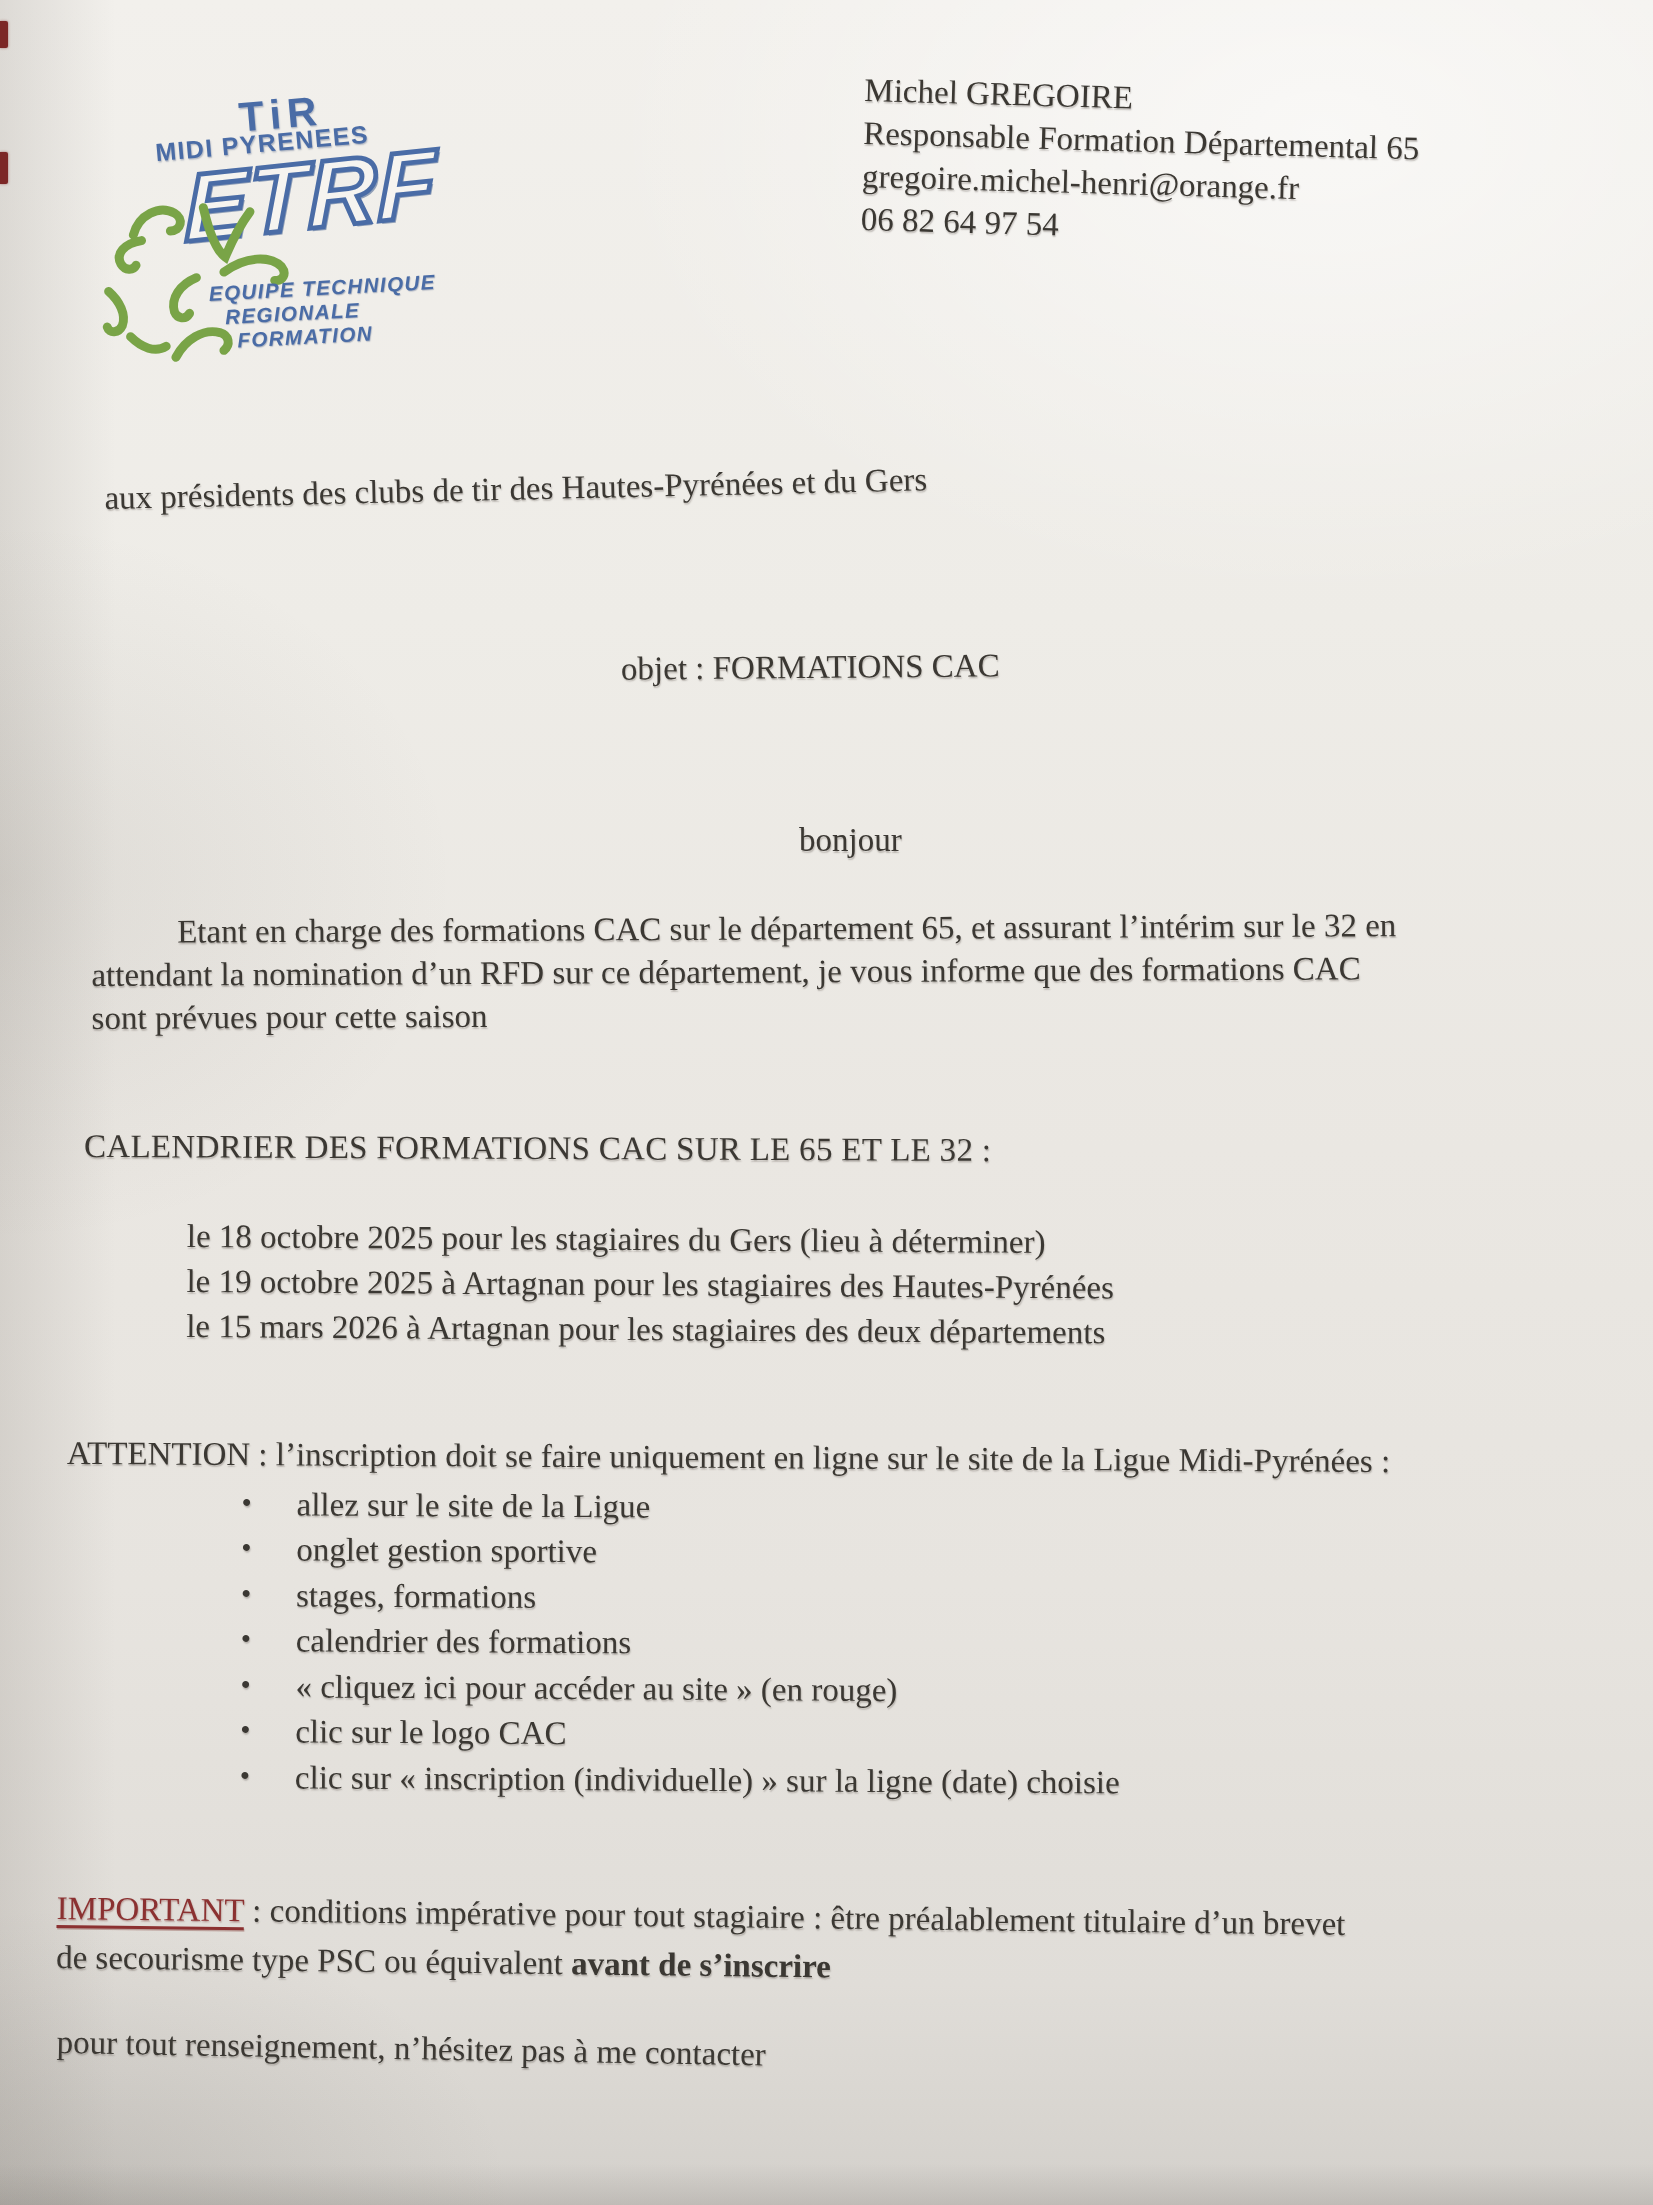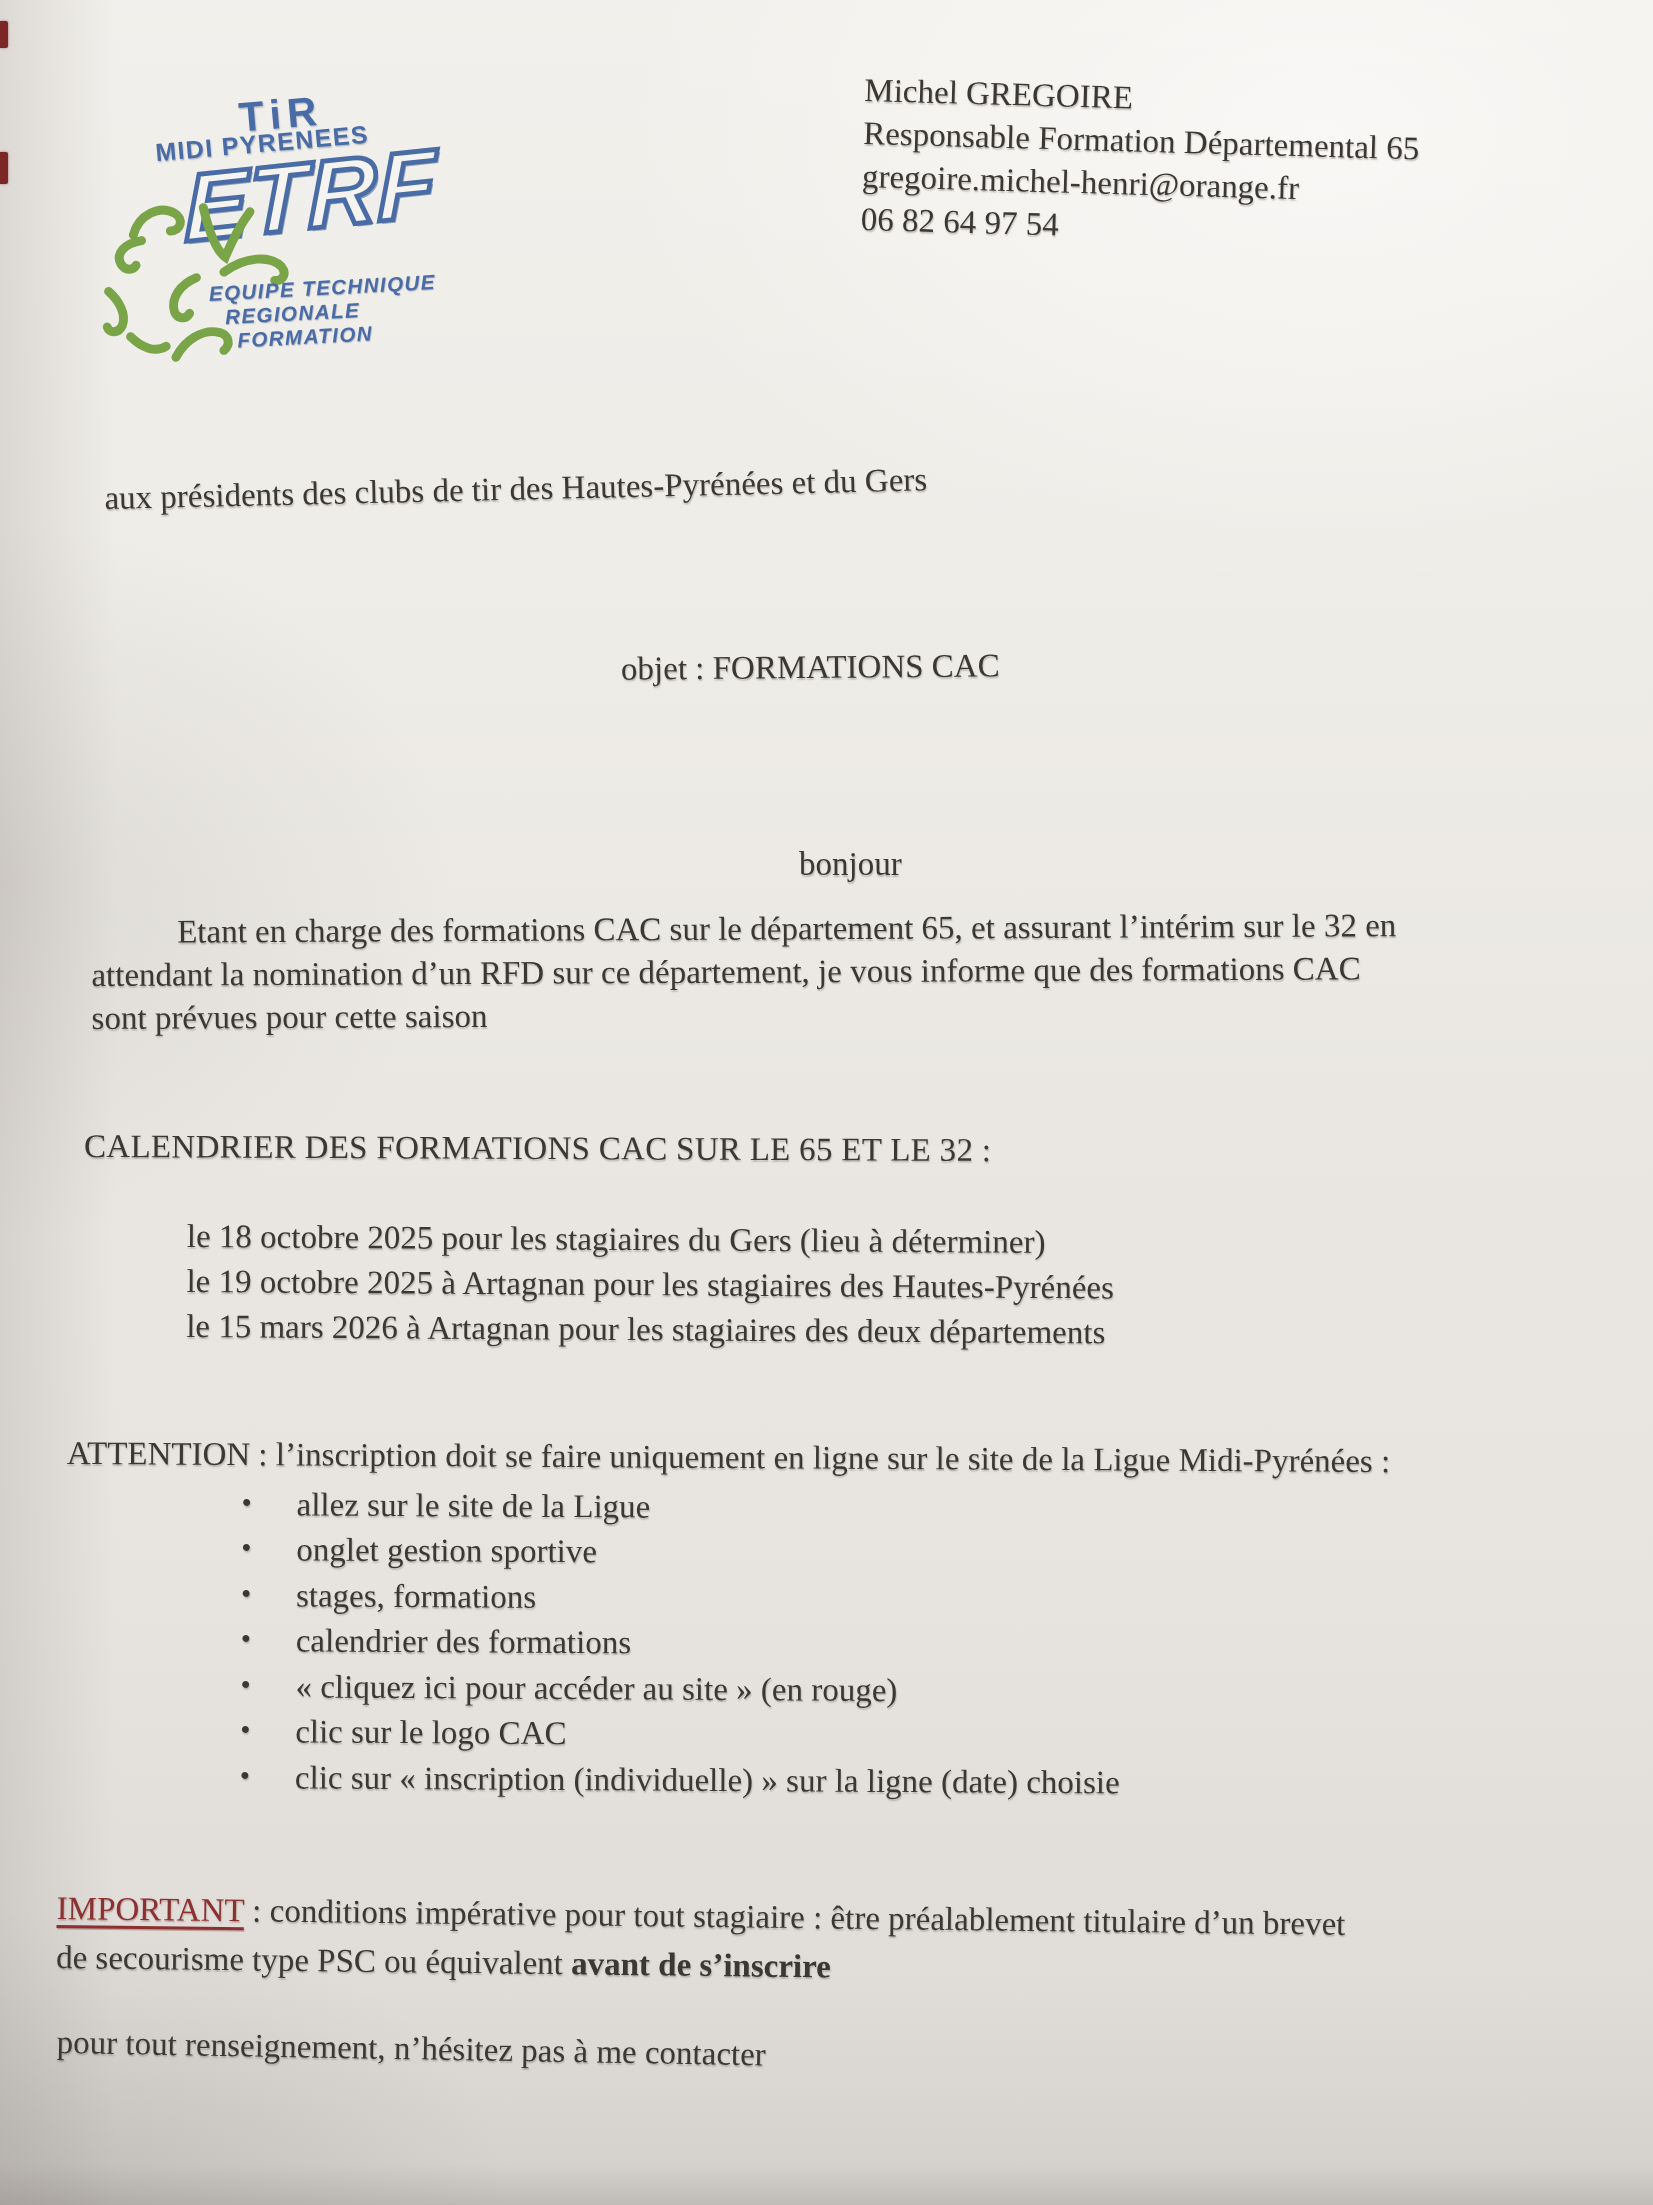--- a/index.html
+++ b/index.html
@@ -36,21 +36,21 @@
   .logo-caption div:nth-child(2){margin-left:15px;}
   .logo-caption div:nth-child(3){margin-left:26px;}
   .logo-green-svg{position:absolute;left:88px;top:187px;}
   
   .edge-mark{position:absolute;left:0;width:7.5px;background:#7c2726;border-radius:0 2.1px 2.1px 0;box-shadow:0 0 2.7px rgba(124,39,38,0.6);}
   
   .sender{left:865px;top:69px;transform:rotate(1.6deg);transform-origin:left top;line-height:43px;}
   
   .recipient{left:104px;top:480px;transform:rotate(-1.3deg);transform-origin:left top;}
   .subject{left:621px;top:649px;transform:rotate(-0.5deg);}
-  .greeting{left:799px;top:846px;}
+  .greeting{left:799px;top:822px;}
   .intro{left:91px;top:911px;transform:rotate(-0.3deg);transform-origin:left top;line-height:43px;}
   .intro .indent{text-indent:86px;}
   .cal-head{left:84px;top:1130px;transform:rotate(0.25deg);letter-spacing:0.3px;}
   .dates{left:187px;top:1214px;transform:rotate(0.4deg);transform-origin:left top;line-height:45px;}
   .attention{left:67px;top:1435px;transform:rotate(0.35deg);transform-origin:left top;width:1591px;height:384px;}
   .attention .head{position:absolute;left:0;top:0;white-space:nowrap;}
   .bullet{position:absolute;white-space:nowrap;}
   .bullet .dot{display:inline-block;width:55px;font-size:29px;vertical-align:top;}
   .important{left:57px;top:1884px;transform:rotate(0.7deg);transform-origin:left top;line-height:49px;}
   .imp-label{color:#8b3131;text-decoration:underline;text-decoration-thickness:2.7px;text-underline-offset:5.5px;text-shadow:0.7px 1.4px 1.4px rgba(120,45,40,0.35);}

